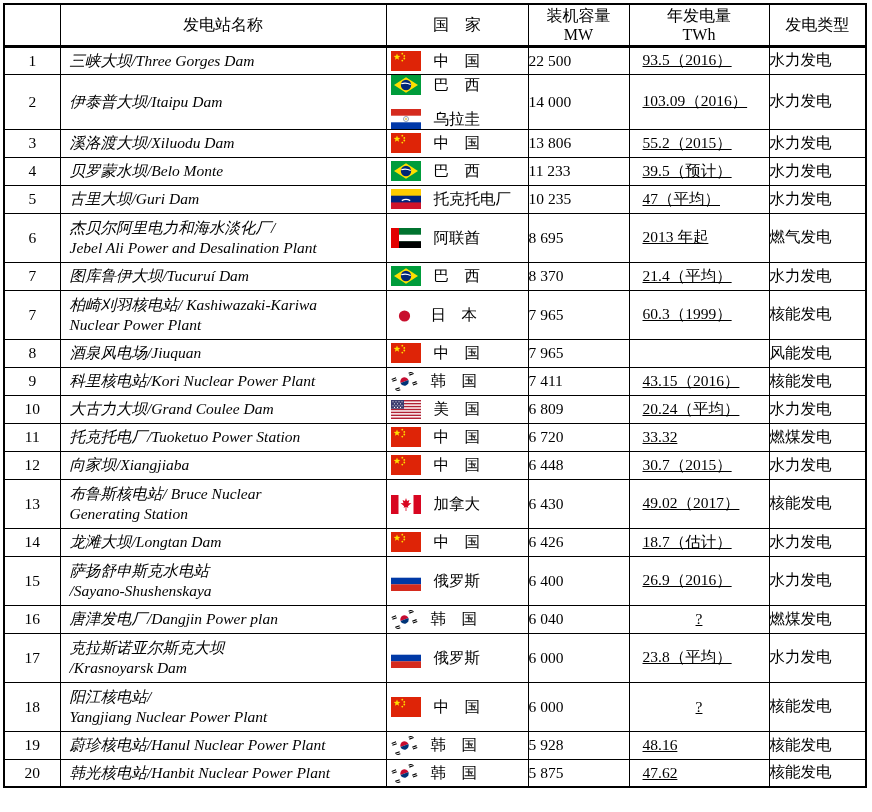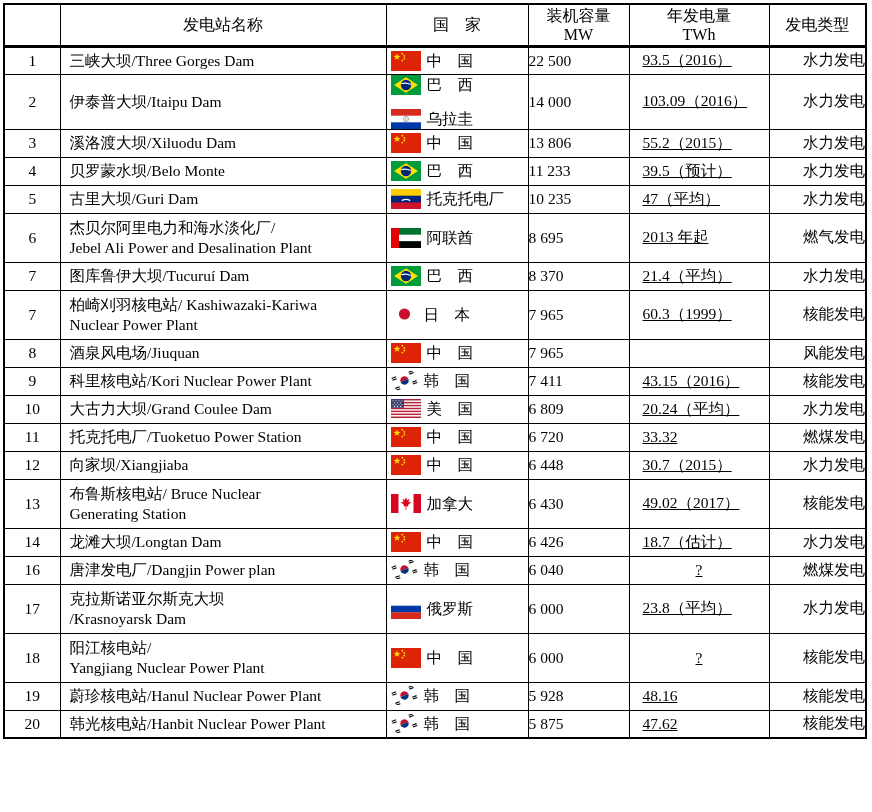--- a/index.html
+++ b/index.html
@@ -45,32 +45,33 @@
 
   .cell-index {
     text-align: center;
     font-size: 15.5px;
   }
   .cell-name {
     text-align: left;
     padding-left: 9px;
     padding-right: 4px;
     font-size: 15.5px;
+    font-style: italic;
   }
   .name-line {
     line-height: 20px;
     white-space: nowrap;
   }
   .cell-country {
     padding-left: 4px;
   }
   .country-line {
     display: flex;
-    align-items: flex-start;
-    gap: 6px;
+    align-items: flex-end;
+    gap: 13px;
     line-height: 20px;
   }
   .country-line + .country-line { margin-top: 14px; }
   .flag { display: inline-flex; flex: none; }
   .flag svg { display: block; }
   .country-label {
     font-size: 15.5px;
     white-space: pre;
   }
   .cell-capacity {
@@ -82,21 +83,21 @@
     padding-left: 13px;
     font-size: 15.5px;
     white-space: nowrap;
     text-decoration: underline;
   }
   .cell-annual.center {
     text-align: center;
     padding-left: 0;
   }
   .cell-type {
-    text-align: right;
+    text-align: left;
     font-size: 15.5px;
   }
 </style>
 </head>
 <body>
 
 <div class="page">
   <table class="power-table">
     <colgroup>
       <col style="width:56px">
@@ -506,20 +507,42 @@
                   <circle cx="11.3" cy="9.6" r="0.9" fill="#ffde00"></circle>
                 </svg>
               </span>
               <span class="country-label">中　国</span>
             </div>
           </td>
           <td class="cell-capacity">6 426</td>
           <td class="cell-annual">18.7（估计）</td>
           <td class="cell-type">水力发电</td>
         </tr>
+        <tr class="tall">
+          <td class="cell-index">15</td>
+          <td class="cell-name">
+            <div class="name-line">萨扬舒申斯克水电站</div>
+            <div class="name-line">/Sayano-Shushenskaya</div>
+          </td>
+          <td class="cell-country">
+            <div class="country-line">
+              <span class="flag">
+                <svg width="30" height="20" viewBox="0 0 30 20">
+                  <rect width="30" height="20" fill="#fff"></rect>
+                  <rect y="6.7" width="30" height="6.7" fill="#0039a6"></rect>
+                  <rect y="13.3" width="30" height="6.7" fill="#d52b1e"></rect>
+                </svg>
+              </span>
+              <span class="country-label">俄罗斯</span>
+            </div>
+          </td>
+          <td class="cell-capacity">6 400</td>
+          <td class="cell-annual">26.9（2016）</td>
+          <td class="cell-type">水力发电</td>
+        </tr>
         <tr class="single">
           <td class="cell-index">16</td>
           <td class="cell-name">
             <div class="name-line">唐津发电厂/Dangjin Power plan</div>
           </td>
           <td class="cell-country">
             <div class="country-line">
               <span class="flag">
                 <svg width="27" height="19" viewBox="0 0 27 19">
                   <rect width="27" height="19" fill="#fff"></rect>

